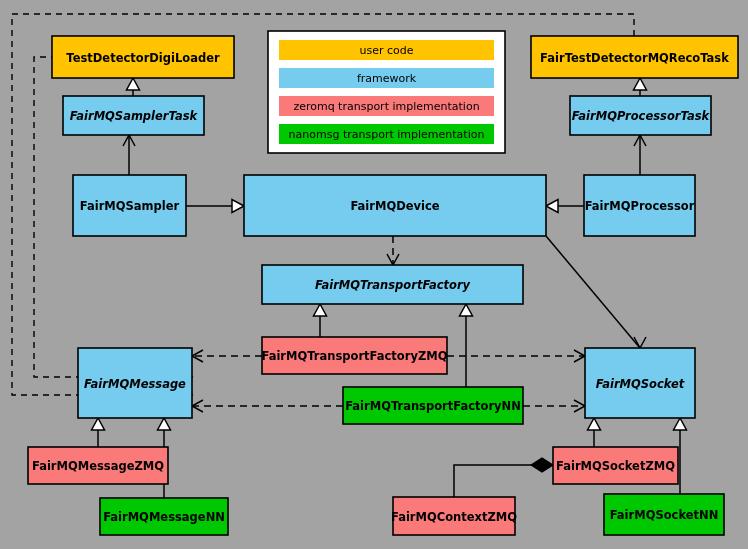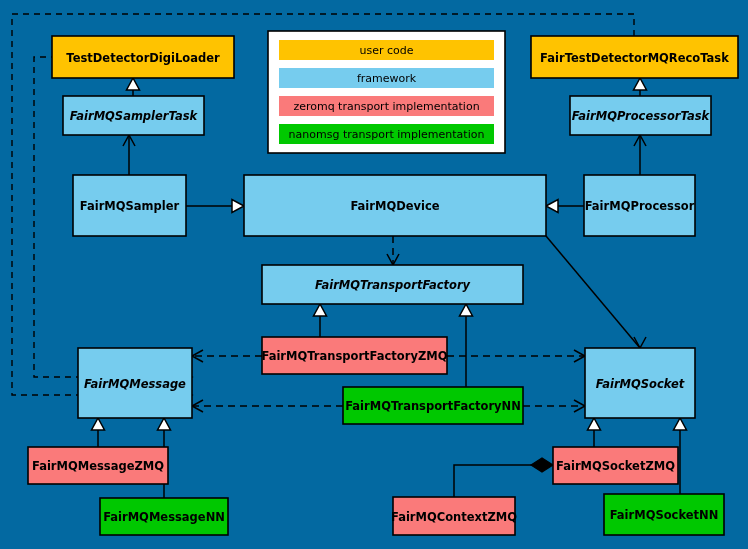--- a/index.html
+++ b/index.html
@@ -7,21 +7,21 @@
     padding: 0;
     background: #ffffff;
   }
   body {
     font-family: "DejaVu Sans", sans-serif;
   }
   #diagram-root {
     position: relative;
     width: 748px;
     height: 549px;
-    background: #0369a1;
+    background: #a3a3a3;
     overflow: hidden;
   }
   svg#diagram-svg {
     position: absolute;
     left: 0;
     top: 0;
     width: 748px;
     height: 549px;
   }
   .node-rect {

